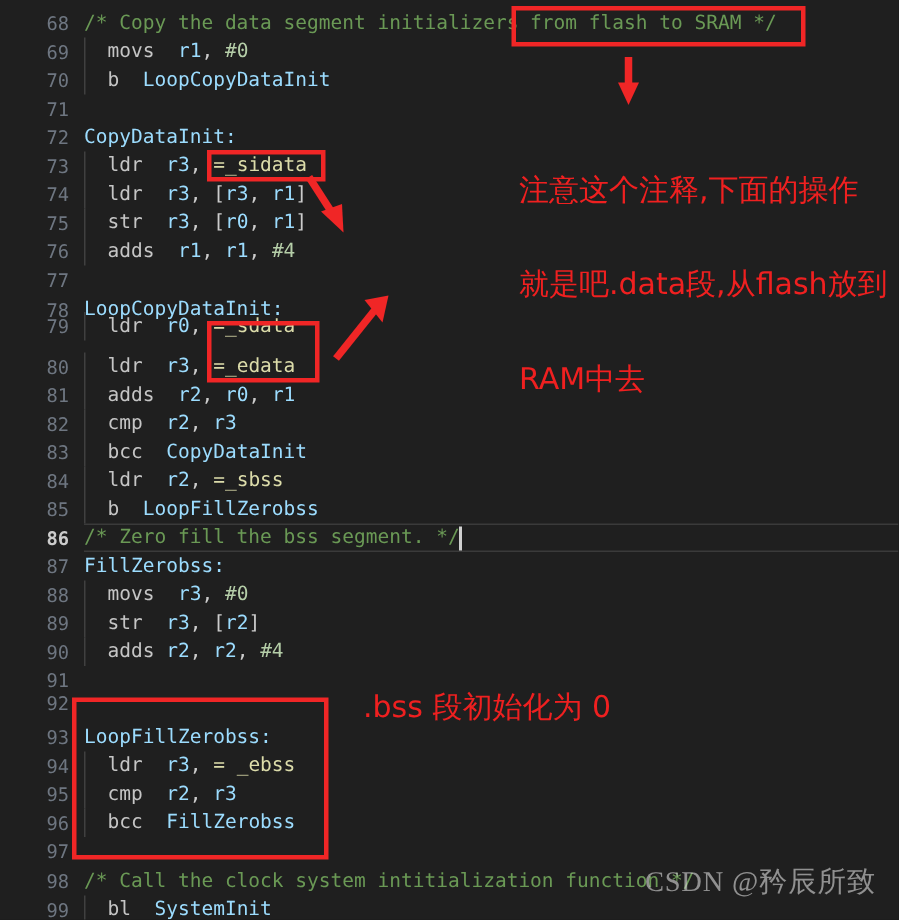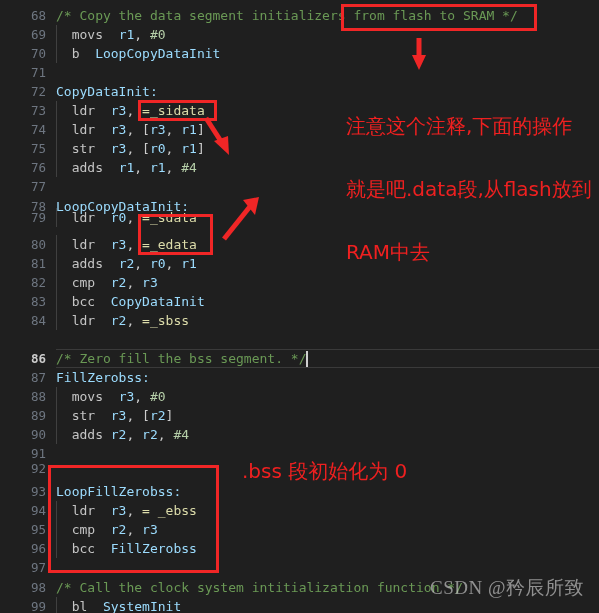--- a/index.html
+++ b/index.html
@@ -84,20 +84,21 @@
       <div class="line" style="top: 139.35px;"><div class="guide"></div><div class="gutter">75</div><div class="content">  <span class="kw">str</span>  <span class="reg">r3</span>, [<span class="reg">r0</span>, <span class="reg">r1</span>]</div></div>
       <div class="line" style="top: 158.4px;"><div class="guide"></div><div class="gutter">76</div><div class="content">  <span class="kw">adds</span>  <span class="reg">r1</span>, <span class="reg">r1</span>, <span class="num">#4</span></div></div>
       <div class="line" style="top: 177.45px;"><div class="gutter">77</div><div class="content"></div></div>
       <div class="line" style="top: 196.5px;"><div class="gutter">78</div><div class="content"><span class="lbl">LoopCopyDataInit:</span></div></div>
       <div class="line" style="top: 208px;"><div class="guide"></div><div class="gutter">79</div><div class="content">  <span class="kw">ldr</span>  <span class="reg">r0</span>, <span class="sym">=_sdata</span></div></div>
       <div class="line" style="top: 234.6px;"><div class="guide"></div><div class="gutter">80</div><div class="content">  <span class="kw">ldr</span>  <span class="reg">r3</span>, <span class="sym">=_edata</span></div></div>
       <div class="line" style="top: 253.65px;"><div class="guide"></div><div class="gutter">81</div><div class="content">  <span class="kw">adds</span>  <span class="reg">r2</span>, <span class="reg">r0</span>, <span class="reg">r1</span></div></div>
       <div class="line" style="top: 272.7px;"><div class="guide"></div><div class="gutter">82</div><div class="content">  <span class="kw">cmp</span>  <span class="reg">r2</span>, <span class="reg">r3</span></div></div>
       <div class="line" style="top: 291.75px;"><div class="guide"></div><div class="gutter">83</div><div class="content">  <span class="kw">bcc</span>  <span class="lbl">CopyDataInit</span></div></div>
       <div class="line" style="top: 310.8px;"><div class="guide"></div><div class="gutter">84</div><div class="content">  <span class="kw">ldr</span>  <span class="reg">r2</span>, <span class="sym">=_sbss</span></div></div>
+      <div class="line" style="top: 329.85px;"><div class="guide"></div><div class="gutter">85</div><div class="content">  <span class="kw">b</span>  <span class="lbl">LoopFillZerobss</span></div></div>
       <div class="line active" style="top: 348.9px;"><div class="hl"></div><div class="gutter">86</div><div class="content"><span class="cmt">/* Zero fill the bss segment. */</span></div><div class="caret" style="left:306.24px;"></div></div>
       <div class="line" style="top: 367.95px;"><div class="gutter">87</div><div class="content"><span class="lbl">FillZerobss:</span></div></div>
       <div class="line" style="top: 387px;"><div class="guide"></div><div class="gutter">88</div><div class="content">  <span class="kw">movs</span>  <span class="reg">r3</span>, <span class="num">#0</span></div></div>
       <div class="line" style="top: 406.05px;"><div class="guide"></div><div class="gutter">89</div><div class="content">  <span class="kw">str</span>  <span class="reg">r3</span>, [<span class="reg">r2</span>]</div></div>
       <div class="line" style="top: 425.1px;"><div class="guide"></div><div class="gutter">90</div><div class="content">  <span class="kw">adds</span> <span class="reg">r2</span>, <span class="reg">r2</span>, <span class="num">#4</span></div></div>
       <div class="line" style="top: 444.15px;"><div class="gutter">91</div><div class="content"></div></div>
       <div class="line" style="top: 459px; padding-left: 24px;"><div class="gutter">92</div><div class="content"></div></div>
       <div class="line" style="top: 482.25px;"><div class="gutter">93</div><div class="content"><span class="lbl">LoopFillZerobss:</span></div></div>
       <div class="line" style="top: 501.3px;"><div class="guide"></div><div class="gutter">94</div><div class="content">  <span class="kw">ldr</span>  <span class="reg">r3</span>, <span class="sym">= _ebss</span></div></div>
       <div class="line" style="top: 520.35px;"><div class="guide"></div><div class="gutter">95</div><div class="content">  <span class="kw">cmp</span>  <span class="reg">r2</span>, <span class="reg">r3</span></div></div>

